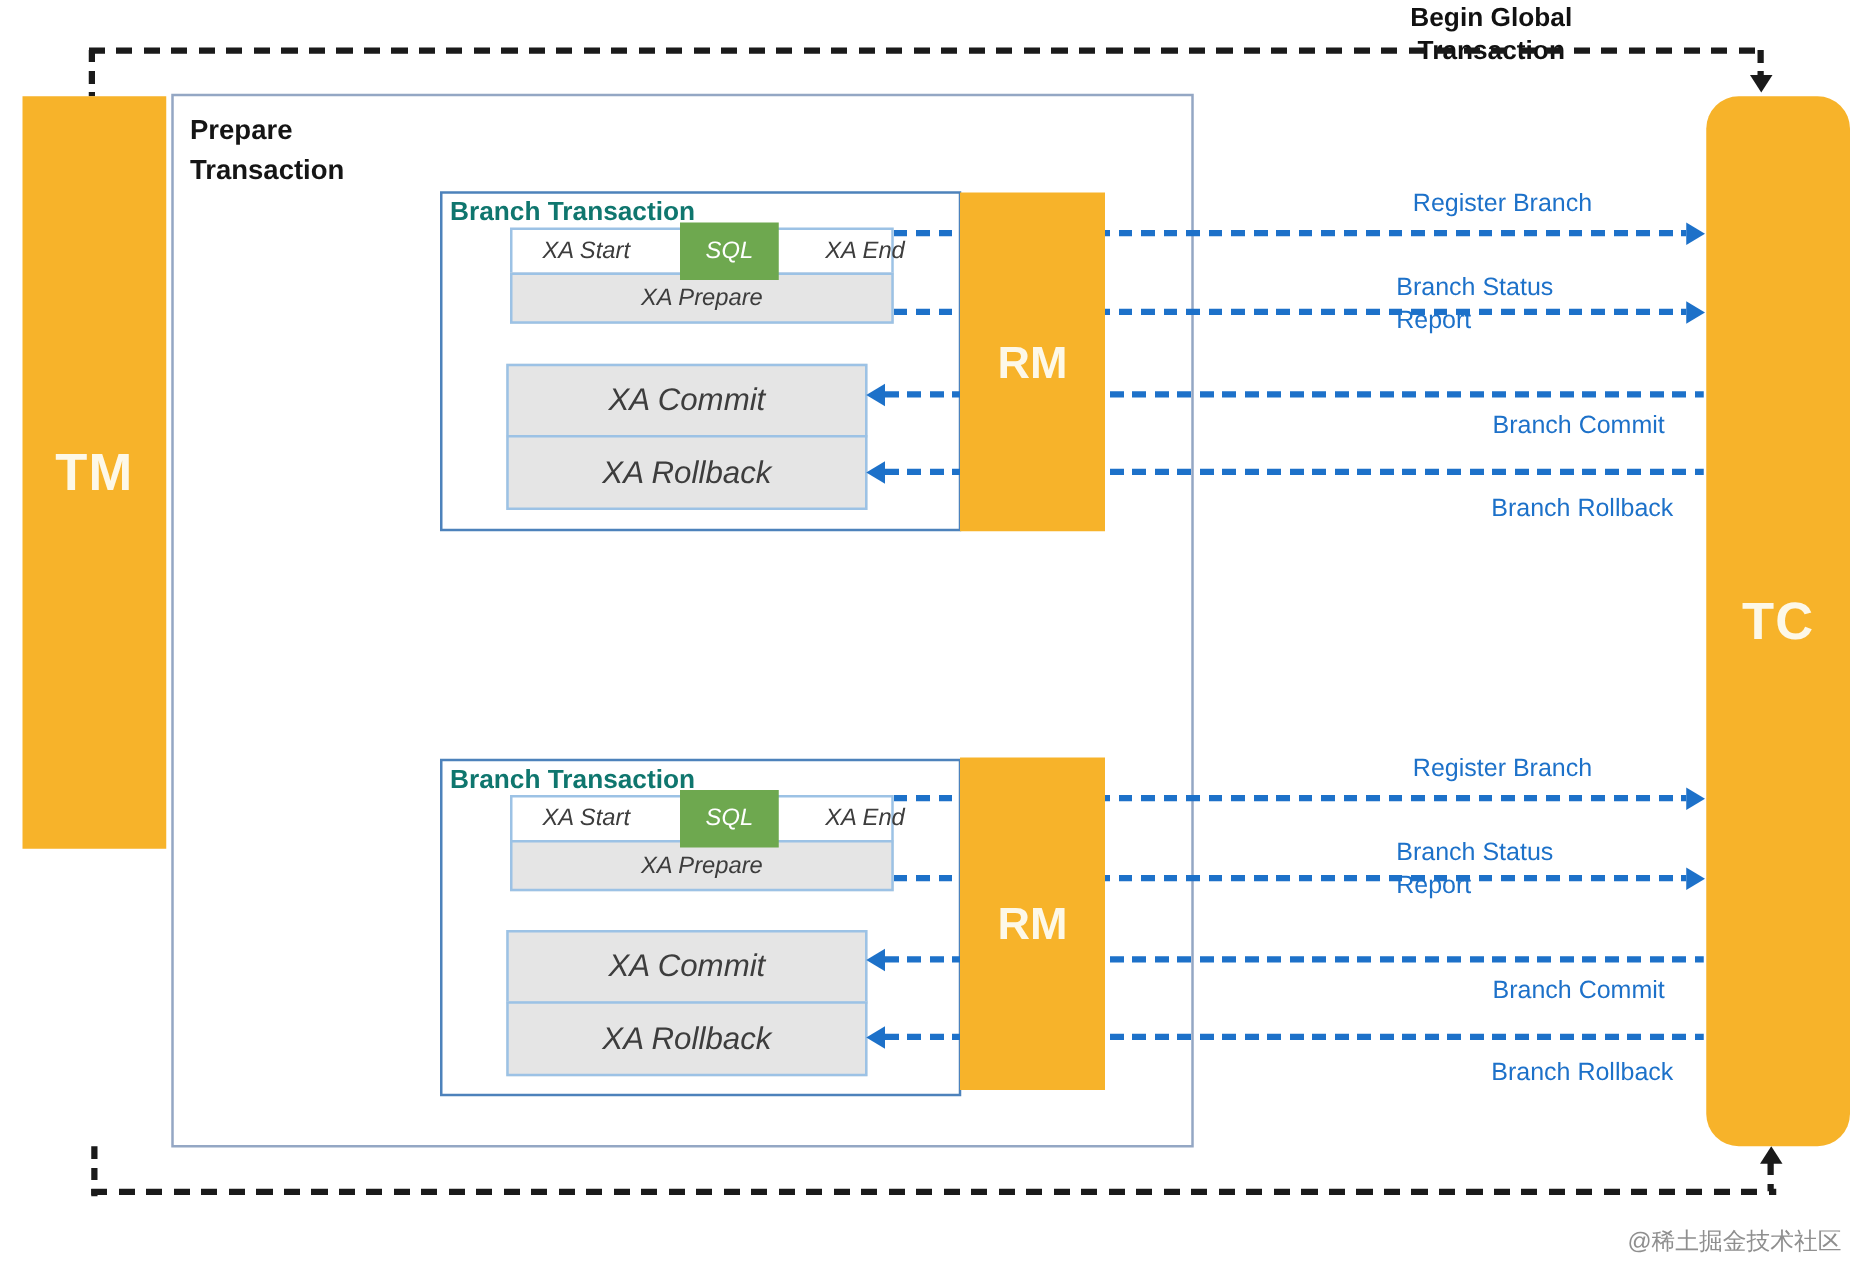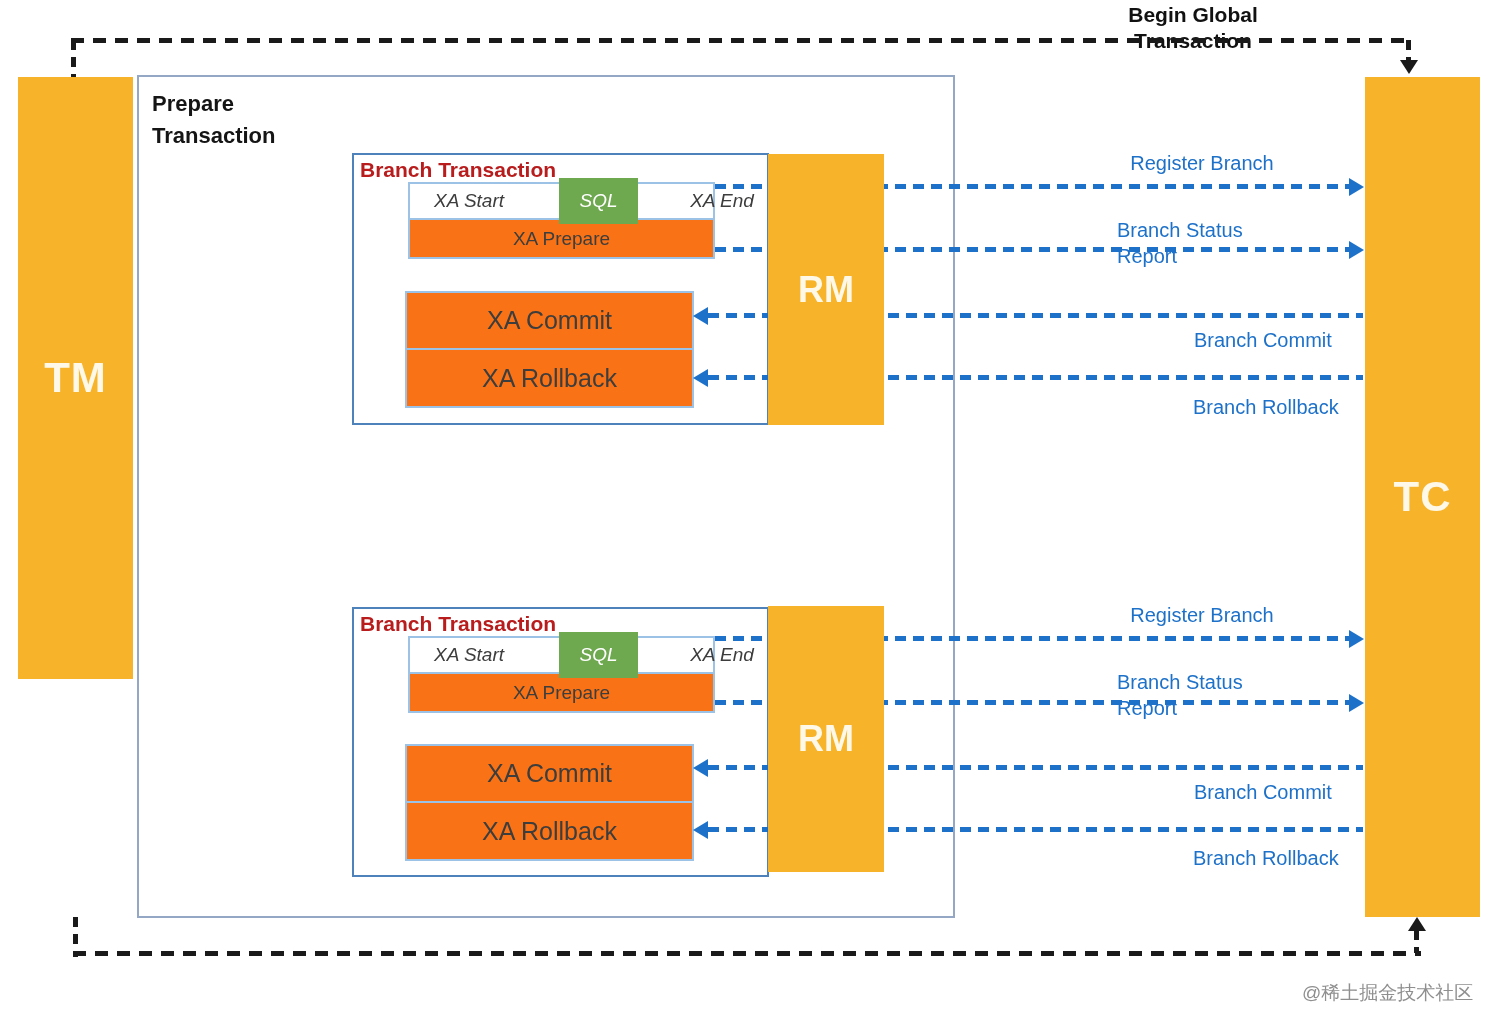--- a/index.html
+++ b/index.html
@@ -14,30 +14,30 @@
   .node{position:absolute;background:var(--orange,#F7B32A);display:flex;align-items:center;justify-content:center;
         color:#FDF8E8;font-weight:bold;z-index:6;}
   .node.tmtc{font-size:42px;letter-spacing:1px;}
   .node.rm{font-size:36px;}
 
   .panel{position:absolute;background:#fff;box-sizing:border-box;}
   .global-panel{border:2px solid var(--global_border,#94A7C4);z-index:1;}
   .global-title{position:absolute;left:13px;top:11px;width:160px;font-size:22px;font-weight:bold;color:#151515;line-height:1.45;}
 
   .branch-panel{border:2px solid var(--branch_border,#4D82BB);z-index:2;}
-  .branch-title{position:absolute;left:6px;top:3px;font-size:21px;font-weight:bold;color:#b91c1c;white-space:nowrap;}
+  .branch-title{position:absolute;left:6px;top:3px;font-size:21px;font-weight:bold;color:#0f766e;white-space:nowrap;}
 
-  .xa-box{position:absolute;box-sizing:border-box;border:2px solid var(--light_border,#9CC2E5);background:#f97316;
+  .xa-box{position:absolute;box-sizing:border-box;border:2px solid var(--light_border,#9CC2E5);background:#e5e5e5;
           display:flex;align-items:center;justify-content:center;color:var(--xa_text,#3D3D3D);
-          font-size:19px;}
+          font-style:italic;font-size:19px;}
   .xa-big{font-size:25px;}
-  .xa-row{position:absolute;box-sizing:border-box;border:2px solid var(--light_border,#9CC2E5);background:#fff;display:flex;gap:29px;}
+  .xa-row{position:absolute;box-sizing:border-box;border:2px solid var(--light_border,#9CC2E5);background:#fff;display:flex;}
   .xa-cell{flex:0 0 auto;display:flex;align-items:center;justify-content:center;color:var(--xa_text,#3D3D3D);
            font-style:italic;font-size:19px;box-sizing:border-box;}
-  .sql-cell{background:var(--green,#6EA84F);color:#fff;margin:-6px 2px;z-index:3;position:relative;}
+  .sql-cell{background:var(--green,#6EA84F);color:#fff;margin:-6px 16px;z-index:3;position:relative;}
 
   .blue-dash{position:absolute;height:5px;z-index:3;
              background:repeating-linear-gradient(90deg, var(--blue,#1D71C9) 0 11px, transparent 11px 18px);}
   .black-dash-h{position:absolute;height:5px;z-index:3;
              background:repeating-linear-gradient(90deg, var(--black,#1A1A1A) 0 13px, transparent 13px 22px);}
   .black-dash-v{position:absolute;width:5px;z-index:3;
              background:repeating-linear-gradient(180deg, var(--black,#1A1A1A) 0 10px, transparent 10px 17px);}
 
   .arr{position:absolute;width:0;height:0;z-index:3;}
   .arr-right{border-left:15px solid var(--blue,#1D71C9);border-top:9px solid transparent;border-bottom:9px solid transparent;}
@@ -126,18 +126,18 @@
   <div class="node rm" style="left:768px;top:154px;width:116px;height:271px;">
       <span>RM</span>
     </div>
   <div class="node rm" style="left:768px;top:606px;width:116px;height:266px;">
       <span>RM</span>
     </div>
 
   <div class="node tmtc" style="left:18px;top:77px;width:115px;height:602px;">
       <span>TM</span>
     </div>
-  <div class="node tmtc" style="left:1365px;top:77px;width:115px;height:840px;">
+  <div class="node tmtc" style="left:1365px;top:77px;width:115px;height:840px;border-radius:26px;">
       <span>TC</span>
     </div>
 
   <div class="watermark" style="left:1302px;top:980px;">@稀土掘金技术社区</div>
 </div>
 
 </body></html>

